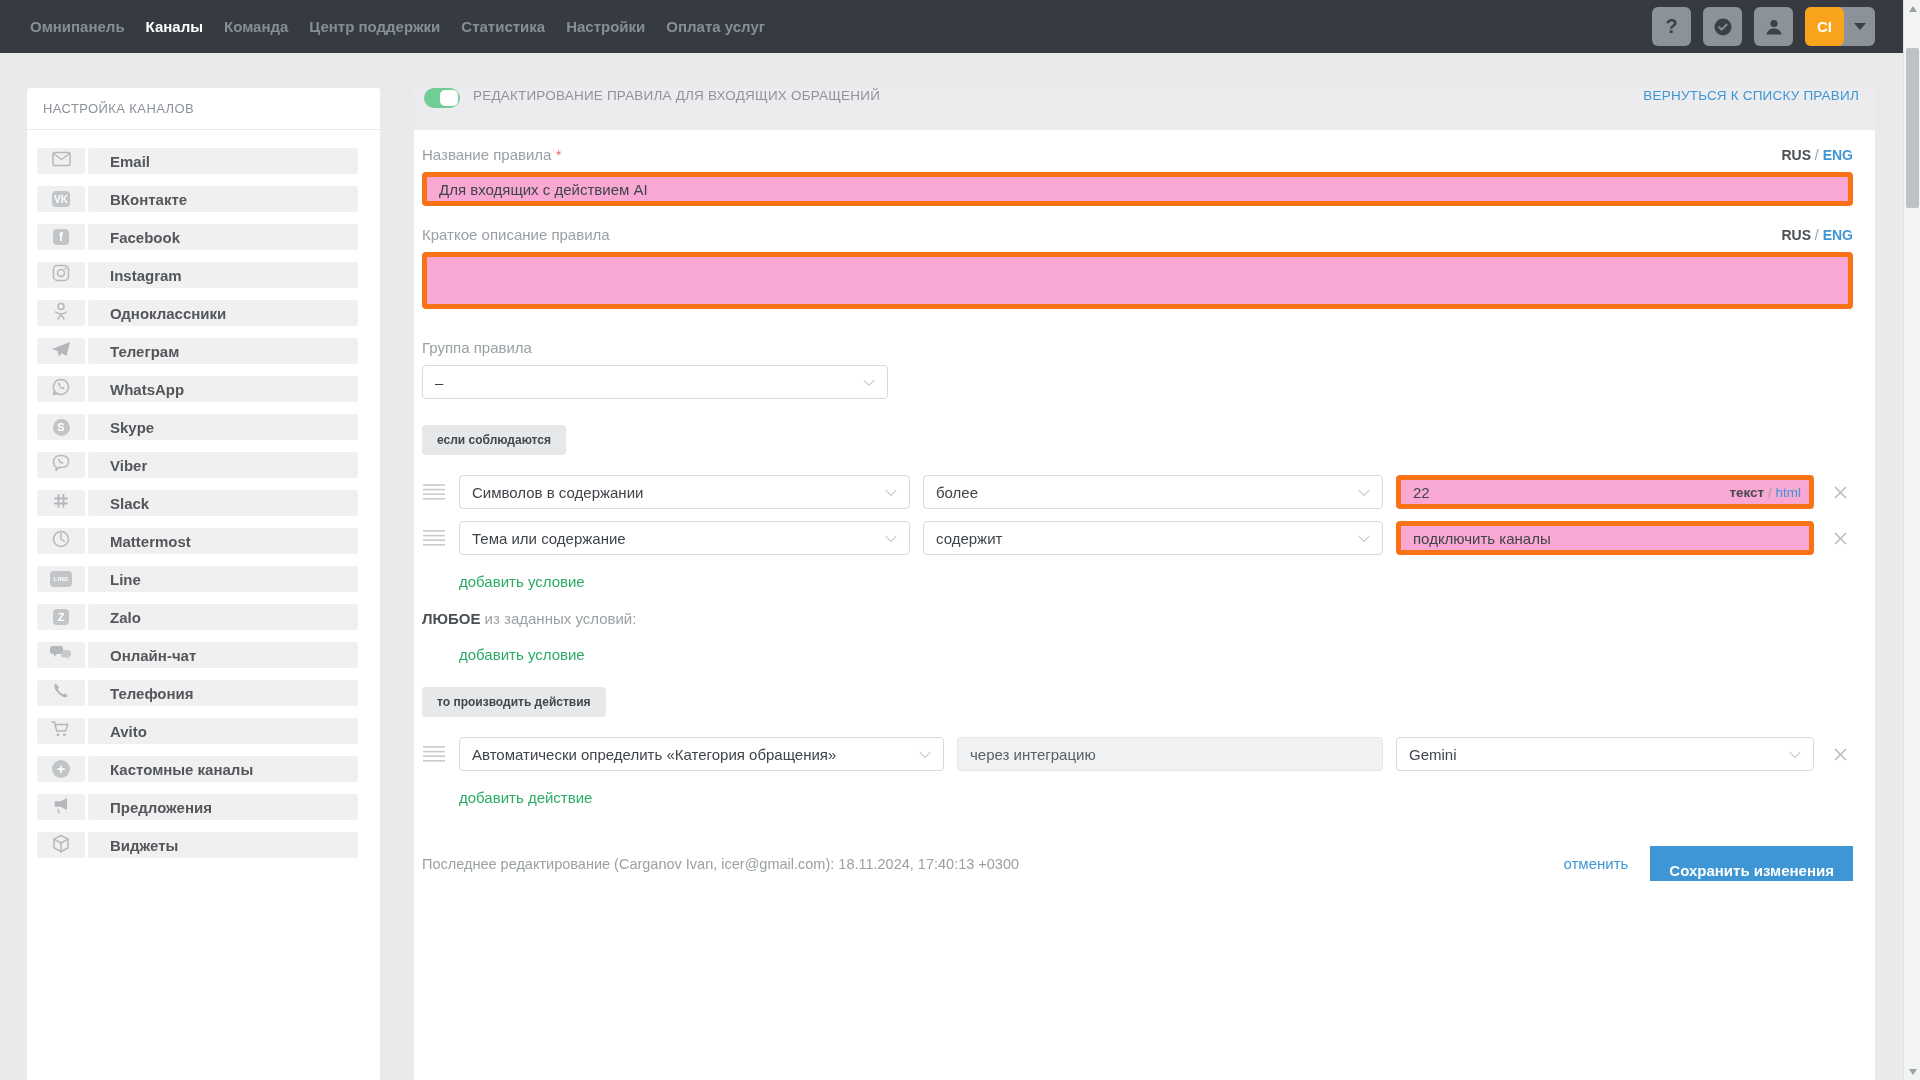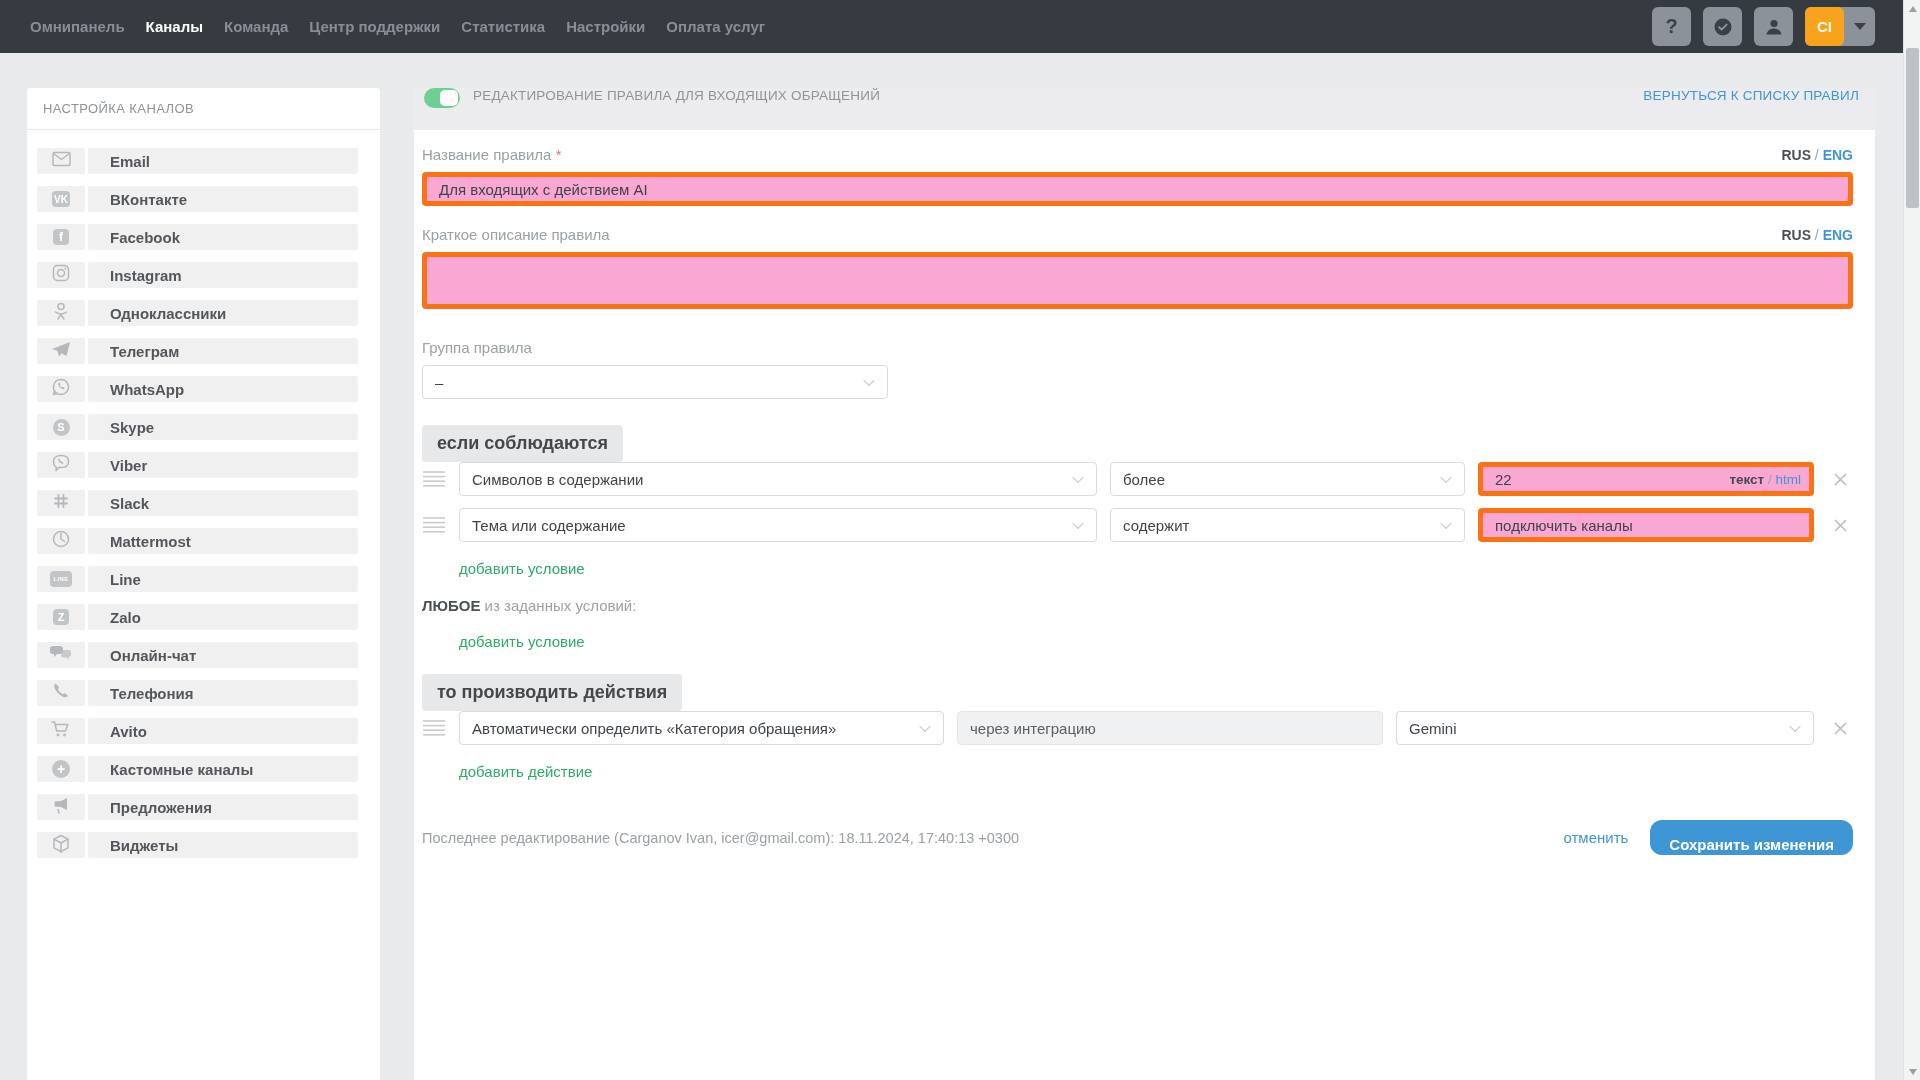--- a/index.html
+++ b/index.html
@@ -90,50 +90,50 @@
 
   .select { position:relative; height:34px; border:1px solid #d8dadc; border-radius:4px;
             background:#fff; display:flex; align-items:center; padding:0 32px 0 12px;
             font-size:15px; color:#3f4449; cursor:pointer; }
   .chev { position:absolute; right:14px; top:50%; width:8px; height:8px;
           border-right:1.5px solid #c3c6c9; border-bottom:1.5px solid #c3c6c9;
           transform:translateY(-70%) rotate(45deg); }
   .group-select { width:466px; }
 
   .cond-badge { display:inline-block; background:#e7e8e9; border-radius:4px; padding:8px 15px;
-                font-size:18px; font-weight:700; color:#43484c; }
+                font-size:12px; font-weight:700; color:#43484c; margin-bottom:20px; }
   .cond-intro { font-size:15px; margin-bottom:13px; }
   .cond-intro b { color:#4b5054; } .cond-intro span { color:#9aa0a4; }
 
   .rule-row { display:flex; align-items:center; gap:13px; margin-bottom:12px; }
   .drag-handle { width:24px; flex:none; display:flex; align-items:center; cursor:grab; color:#c9cbce; }
   .row-select-main { flex:1; }
-  .row-select-op { width:355px; flex:none; }
-  .value-wrap { position:relative; width:336px; flex:none; }
+  .row-select-op { width:460px; flex:none; }
+  .value-wrap { position:relative; width:418px; flex:none; }
   .value-wrap .text-input { padding-right:100px; }
   .value-mode { position:absolute; right:13px; top:50%; transform:translateY(-50%);
                 font-size:13.5px; white-space:nowrap; }
   .mode-text { font-weight:700; color:#45494d; cursor:pointer; }
   .mode-sep { color:#9aa0a4; }
   .mode-html { color:#3e97d4; cursor:pointer; }
   .via-field { width:426px; flex:none; height:34px; border:1px solid #e4e5e6; border-radius:4px;
                background:#f0f1f2; display:flex; align-items:center; padding:0 12px;
                font-size:15px; color:#5a5f63; }
   .row-select-target { width:418px; flex:none; }
   .remove-btn { width:26px; flex:none; display:flex; align-items:center; justify-content:center;
                 cursor:pointer; color:#b9bdc1; }
 
   .add-link { display:inline-block; color:#2cab66; font-size:15px; cursor:pointer;
               margin:6px 0 20px 37px; }
   .add-link.last { margin-bottom:24px; }
 
   .panel-footer { display:flex; align-items:center; margin-top:20px; padding-bottom:30px; }
   .last-edit { flex:1; color:#9aa0a4; font-size:14.5px; }
   .cancel-link { color:#3e97d4; font-size:15px; cursor:pointer; margin-right:22px; }
-  .save-btn { height:35px; background:#3e97d4; border:none; border-radius:12px; color:#fff;
+  .save-btn { height:35px; background:#3e97d4; border:none; border-radius:0; color:#fff;
               font-weight:700; font-size:15px; padding:16px 19px; cursor:pointer;
               font-family:"Liberation Sans", sans-serif;text-align:right; }
 </style>
 </head>
 <body>
 
 <div class="navbar">
   <div class="nav-items">
     <span class="nav-item">Омнипанель</span>
     <span class="nav-item active">Каналы</span>

